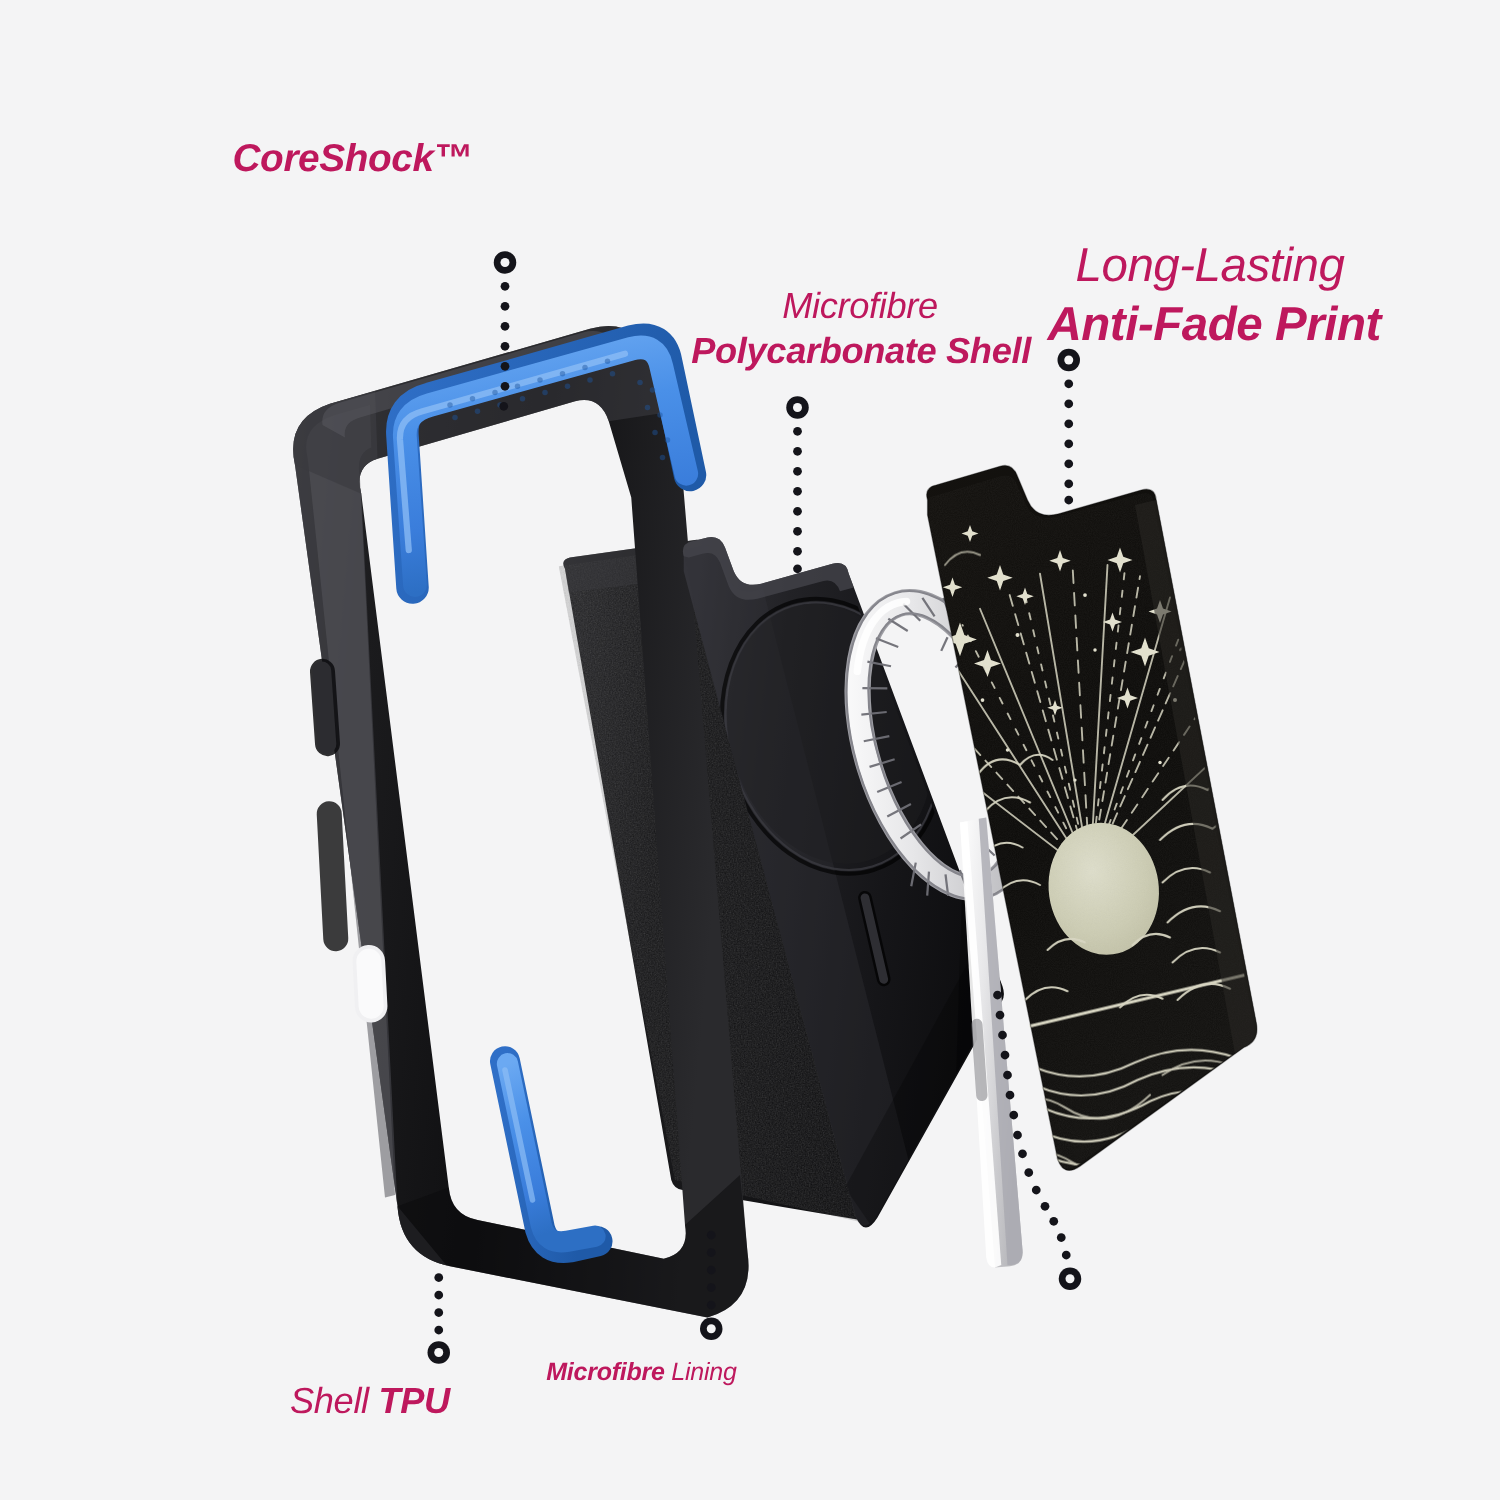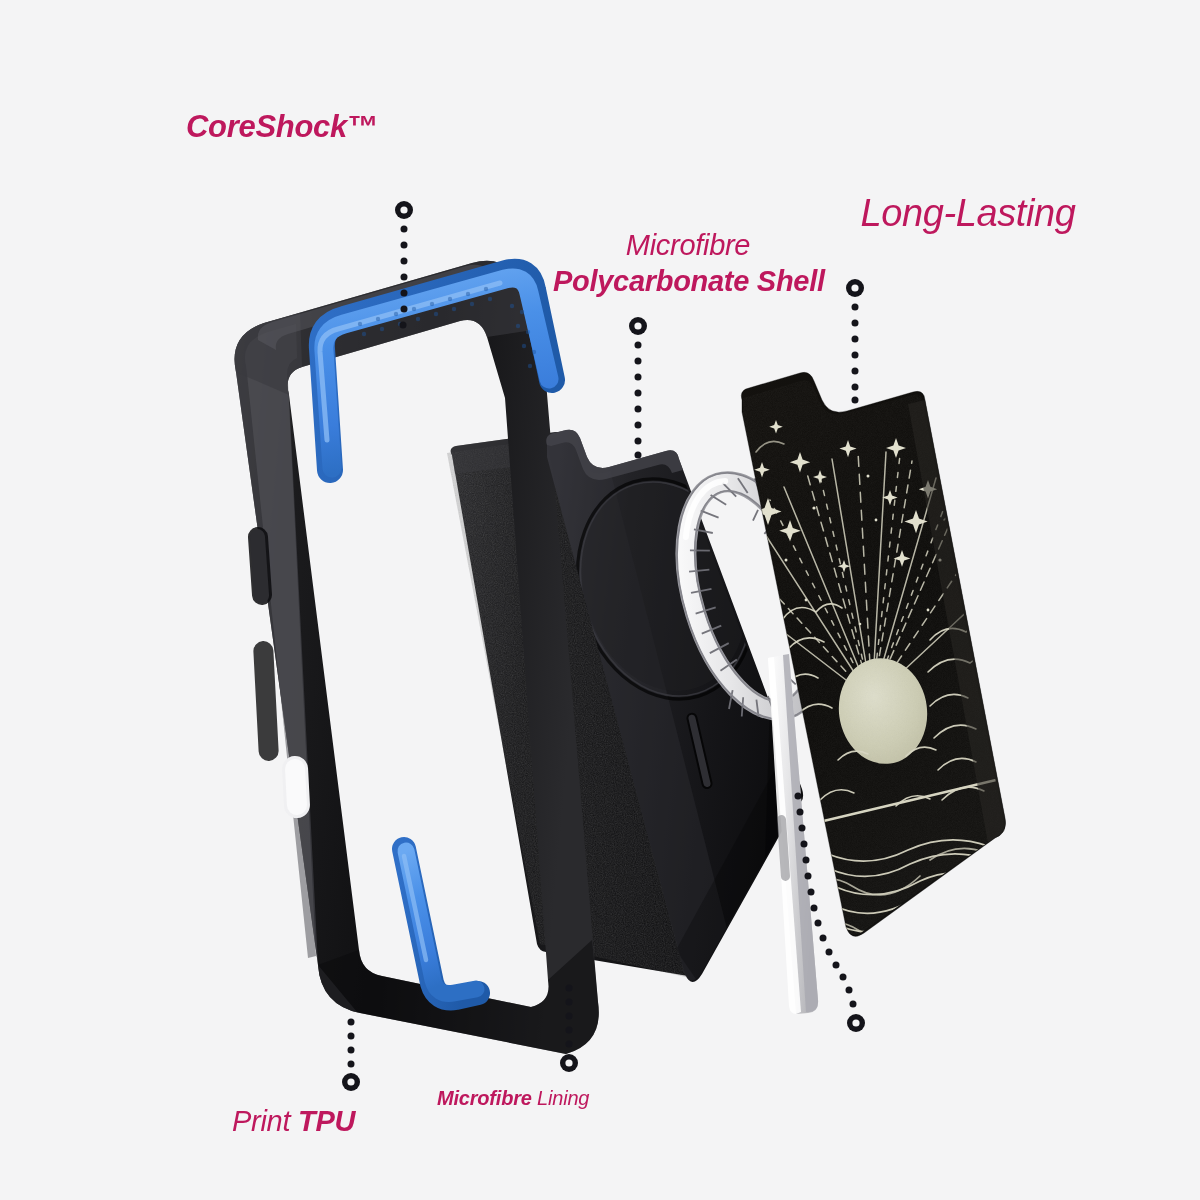--- a/index.html
+++ b/index.html
@@ -524,24 +524,25 @@
     <span class="ln bold">CoreShock™</span>
   </div>
 
   <div class="label lbl-poly">
     <span class="ln reg">Microfibre</span>
     <span class="ln bold">Polycarbonate Shell</span>
   </div>
 
   <div class="label lbl-antifade">
     <span class="ln reg">Long-Lasting</span>
+    <span class="ln bold">Anti-Fade Print</span>
   </div>
 
   <div class="label lbl-tpu">
-    <span class="reg">Print </span><span class="bold">TPU</span>
+    <span class="reg">Shell </span><span class="bold">TPU</span>
   </div>
 
   <div class="label lbl-micro">
     <span class="bold">Microfibre</span><span class="reg"> Lining</span>
   </div>
 
 
 </div>
 
 </body></html>

